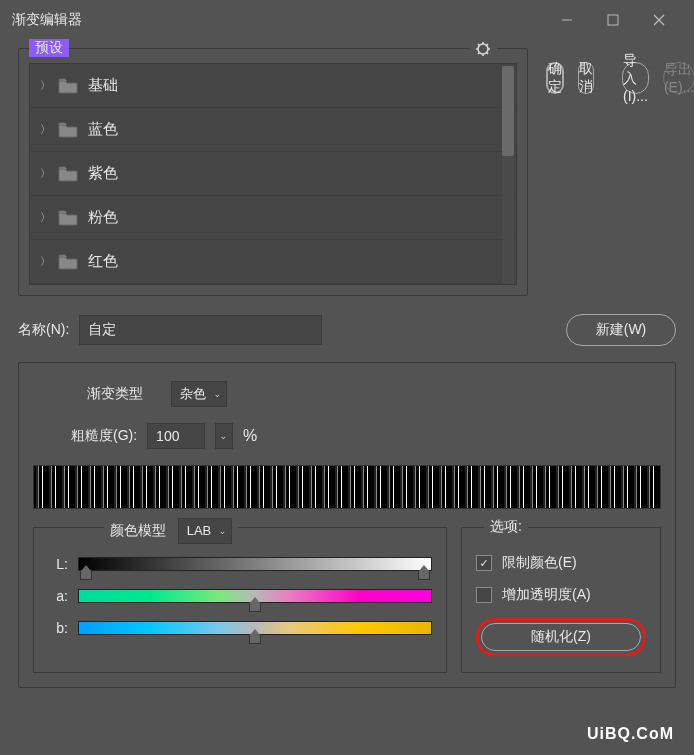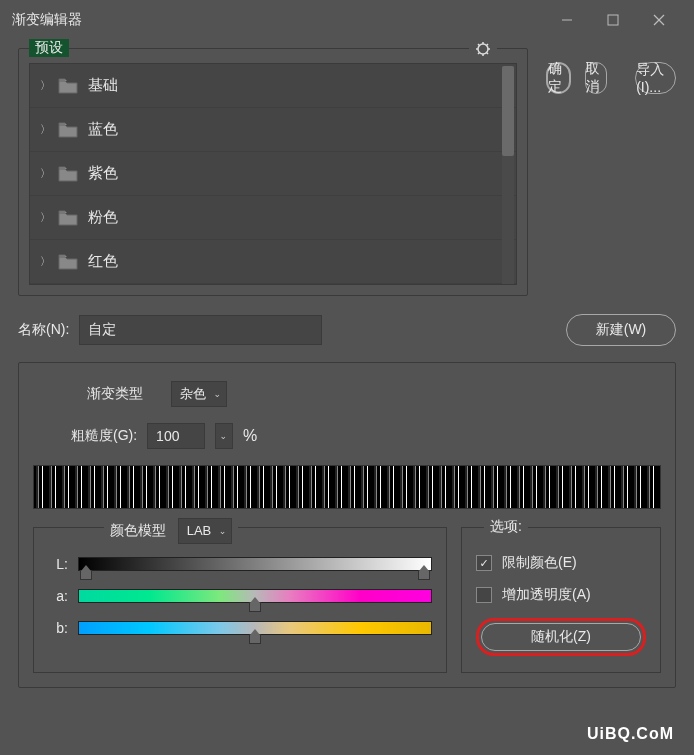--- a/index.html
+++ b/index.html
@@ -9,21 +9,21 @@
 .titlebar-title { font-size: 14px; color: #e8e8e8; flex: 1; }
 .titlebar-controls { display: flex; gap: 0; }
 .titlebar-btn { width: 46px; height: 40px; display: flex; align-items: center; justify-content: center; color: #bbb; }
 .titlebar-btn svg { width: 12px; height: 12px; }
 
 .main { display: flex; padding: 8px 18px 0 18px; gap: 18px; }
 .left-col { flex: 1; }
 .right-col { width: 130px; display: flex; flex-direction: row; gap: 14px; padding-top: 14px; }
 
 .fieldset { border: 1px solid #3a3a3a; border-radius: 2px; padding: 14px 10px 10px 10px; position: relative; margin-bottom: 18px; }
-.fieldset-legend { position: absolute; top: -10px; left: 10px; background: #14532d; padding: 0 6px; font-size: 14px; display: flex; align-items: center; gap: 8px; }
+.fieldset-legend { position: absolute; top: -10px; left: 10px; background: #8b5cf6; padding: 0 6px; font-size: 14px; display: flex; align-items: center; gap: 8px; }
 .gear-wrap { position: absolute; top: -8px; right: 30px; background: #535353; padding: 0 6px; }
 
 .preset-list { background: #454545; border: 1px solid #3a3a3a; height: 222px; overflow-y: auto; position: relative; }
 .preset-item { display: flex; align-items: center; height: 44px; padding: 0 10px; border-bottom: 1px solid #3f3f3f; gap: 10px; font-size: 15px; }
 .chevron { width: 8px; color: #ccc; font-size: 11px; }
 .folder-icon { width: 20px; height: 16px; }
 .scrollbar { position: absolute; right: 2px; top: 2px; width: 12px; height: 218px; background: #4a4a4a; }
 .scrollbar-thumb { width: 100%; height: 90px; background: #6a6a6a; border-radius: 2px; }
 
 .pill-btn { border: 1px solid #a8a8a8; background: transparent; color: #e8e8e8; border-radius: 16px; height: 32px; font-size: 14px; display: flex; align-items: center; justify-content: center; cursor: pointer; }
@@ -149,20 +149,21 @@
             <div class="scrollbar-thumb"></div>
           </div>
       </div>
     </div>
   </div>
   <div class="right-col">
     <div class="pill-btn primary">确定</div>
     <div class="pill-btn">取消</div>
     <div style="height:8px"></div>
     <div class="pill-btn">导入(I)...</div>
+    <div class="pill-btn disabled">导出(E)...</div>
   </div>
 </div>
 
 <div class="row" style="padding:0 18px;">
   <span class="label">名称(N):</span>
   <input class="text-input" style="max-width: 360px;" value="自定">
   <div style="flex:1"></div>
   <div class="pill-btn" style="width:110px">新建(W)</div>
 </div>
 

